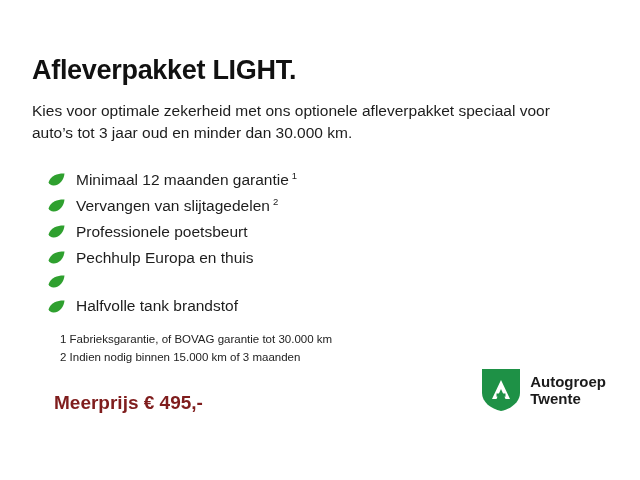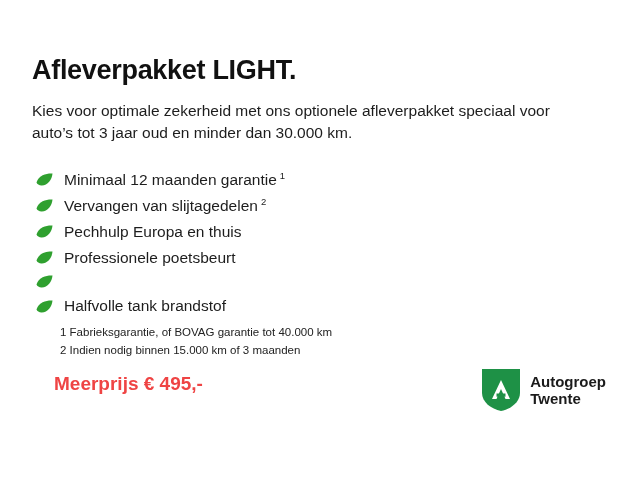--- a/index.html
+++ b/index.html
@@ -38,21 +38,21 @@
     max-width: 520px;
   }
   .includes-label {
     font-size: 15px;
     font-weight: bold;
     color: #111111;
     margin: 0 0 11px 0;
   }
   ul.bullets {
     list-style: none;
-    margin: 4px;
+    margin: 16px;
     padding: 0;
   }
   ul.bullets li {
     display: flex;
     align-items: center;
     margin-bottom: 9px;
     font-size: 15.5px;
     color: #1d1d1d;
     line-height: 1.1;
   }
@@ -70,25 +70,25 @@
     margin-left: 3px;
   }
   .footnotes {
     margin: 6px 0 0 28px;
     font-size: 11.5px;
     line-height: 1.5;
     color: #222222;
   }
   .footnotes div { margin-bottom: 1px; }
   .price {
-    margin-top: 14px;
+    margin-top: 26px;
     margin-left: 22px;
     font-size: 19px;
     font-weight: bold;
-    color: #ef4444;
+    color: #7f1d1d;
   }
   .logo {
     position: absolute;
     right: 34px;
     bottom: 68px;
     display: flex;
     align-items: center;
   }
   .logo-shield {
     width: 40px;
@@ -130,49 +130,49 @@
         </svg>
       </span>
       <span class="bullet-text"><span>Vervangen van slijtagedelen</span><sup>2</sup></span>
     </li>
     <li>
       <span class="leaf">
         <svg viewBox="0 0 17 13" width="17" height="13" xmlns="http://www.w3.org/2000/svg">
           <path d="M0.5 9.5 C3 1.5 11 0.2 16.5 0.5 C16 7 11.5 12.6 5.5 12.4 C3 12.3 1.2 11.4 0.5 9.5 Z" fill="#2fa02f"></path>
         </svg>
       </span>
-      <span class="bullet-text"><span>Pechhulp Europa en thuis</span><sup></sup></span>
+      <span class="bullet-text"><span>Professionele poetsbeurt</span><sup></sup></span>
     </li>
     <li>
       <span class="leaf">
         <svg viewBox="0 0 17 13" width="17" height="13" xmlns="http://www.w3.org/2000/svg">
           <path d="M0.5 9.5 C3 1.5 11 0.2 16.5 0.5 C16 7 11.5 12.6 5.5 12.4 C3 12.3 1.2 11.4 0.5 9.5 Z" fill="#2fa02f"></path>
         </svg>
       </span>
-      <span class="bullet-text"><span>Professionele poetsbeurt</span><sup></sup></span>
+      <span class="bullet-text"><span>Pechhulp Europa en thuis</span><sup></sup></span>
     </li>
     <li>
       <span class="leaf">
         <svg viewBox="0 0 17 13" width="17" height="13" xmlns="http://www.w3.org/2000/svg">
           <path d="M0.5 9.5 C3 1.5 11 0.2 16.5 0.5 C16 7 11.5 12.6 5.5 12.4 C3 12.3 1.2 11.4 0.5 9.5 Z" fill="#2fa02f"></path>
         </svg>
       </span>
     </li>
     <li>
       <span class="leaf">
         <svg viewBox="0 0 17 13" width="17" height="13" xmlns="http://www.w3.org/2000/svg">
           <path d="M0.5 9.5 C3 1.5 11 0.2 16.5 0.5 C16 7 11.5 12.6 5.5 12.4 C3 12.3 1.2 11.4 0.5 9.5 Z" fill="#2fa02f"></path>
         </svg>
       </span>
       <span class="bullet-text"><span>Halfvolle tank brandstof</span><sup></sup></span>
     </li>
   </ul>
 
   <div class="footnotes">
-    <div>1 Fabrieksgarantie, of BOVAG garantie tot 40.000 km</div>
+    <div>1 Fabrieksgarantie, of BOVAG garantie tot 30.000 km</div>
     <div>2 Indien nodig binnen 15.000 km of 3 maanden</div>
   </div>
 
   <div class="price">Meerprijs € 495,-</div>
 
   <div class="logo">
     <span class="logo-shield">
       <svg viewBox="0 0 40 44" width="40" height="44" xmlns="http://www.w3.org/2000/svg">
         <path d="M20 1 L39 1 L39 25 C39 34 30 41 20 43 C10 41 1 34 1 25 L1 1 Z" fill="#1e9146"></path>
         <path d="M20 12 L29 31 L24.5 31 L20 21 L15.5 31 L11 31 Z" fill="#ffffff"></path>

